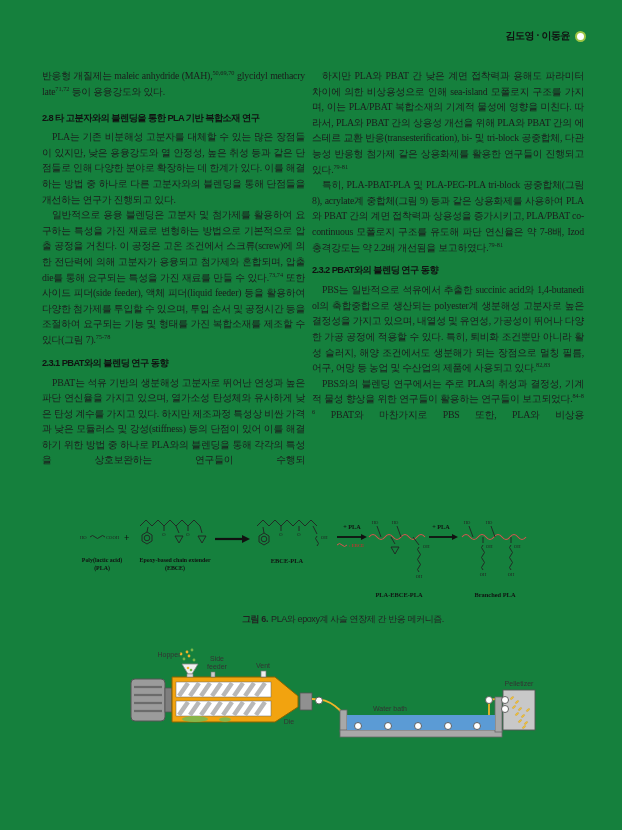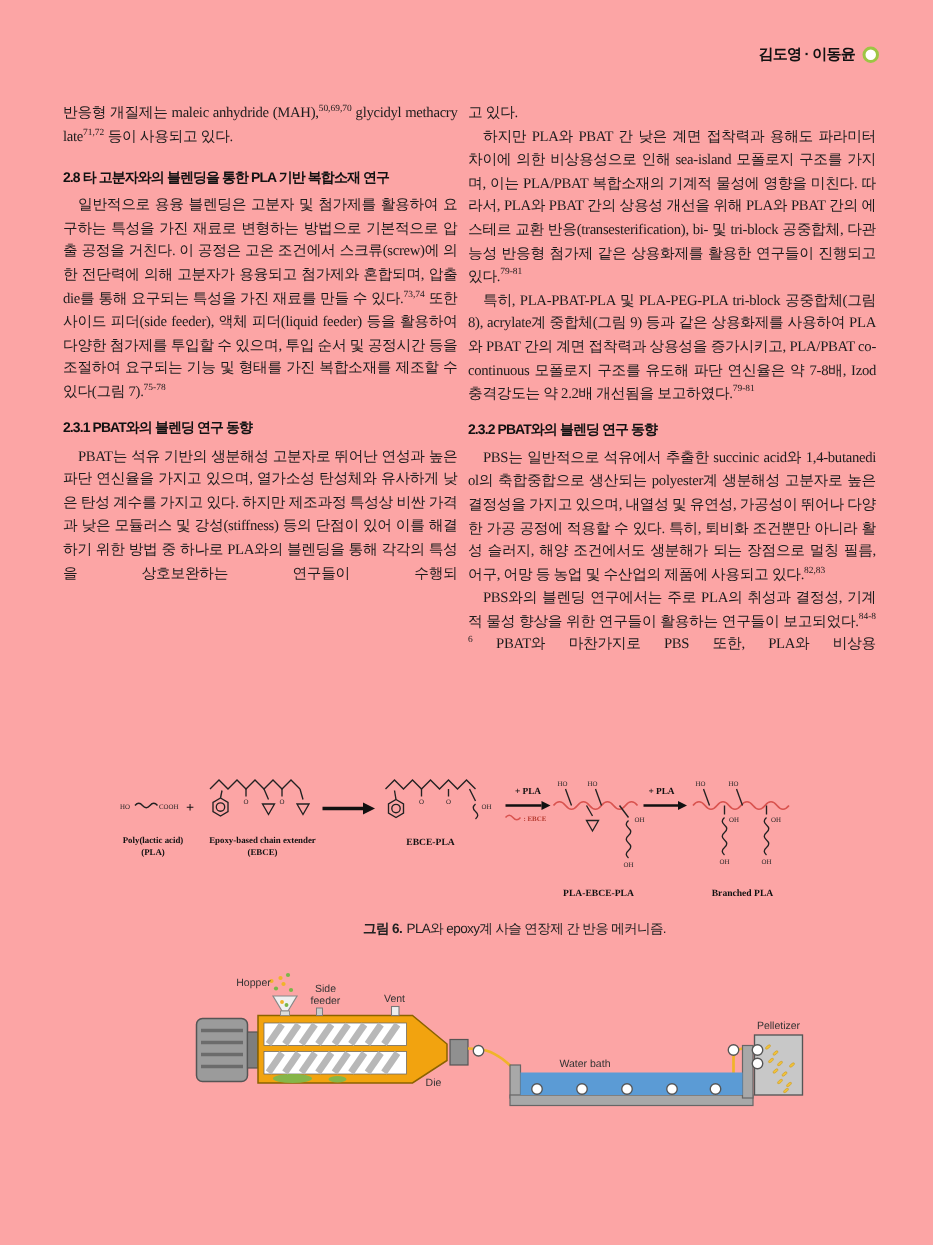--- a/index.html
+++ b/index.html
@@ -1,16 +1,16 @@
 <!DOCTYPE html>
 <html><head>
 <meta charset="utf-8">
 <style>
   html,body { margin:0; padding:0; background:#e8e8e8; }
-  .page { position:relative; width:622px; height:830px; background:#fca5a5; overflow:hidden;
+  .page { position:relative; width:622px; height:830px; background:#15803d; overflow:hidden;
           font-family:"Liberation Serif", serif; color:#1c1c1c; margin:0 auto; }
 
   
   .authors { position:absolute; top:29px; right:36px; display:flex; align-items:center; gap:5px;
              font-family:"Liberation Sans",sans-serif; font-size:10px; font-weight:bold; letter-spacing:-0.5px; color:#111; }
   .ring { width:7px; height:7px; border:2.6px solid #9DC544; border-radius:50%; background:#fff; }
 
   
   .col { position:absolute; top:68px; font-size:9.8px; line-height:15.6px; text-align:justify;
          letter-spacing:-0.2px; word-break:break-all; }
@@ -49,29 +49,29 @@
 <body>
 
 <div class="page">
 
   <div class="authors">
     <span>김도영 · 이동윤</span>
     <span class="ring"></span>
   </div>
 
   <div class="col col-left">
-    <p><span>반응형 개질제는 maleic anhydride (MAH),</span><sup class="ref">50,69,70</sup><span> glycidyl methacrylate</span><sup class="ref">71,72</sup><span> 등이 사용되고 있다.</span></p>
+    <p><span>반응형 개질제는 maleic anhydride (MAH),</span><sup class="ref">50,69,70</sup><span> glycidyl methacrylate</span><sup class="ref">71,72</sup><span> 등이 용융강도와 있다.</span></p>
     <h3 class="h-23">2.8 타 고분자와의 블렌딩을 통한 PLA 기반 복합소재 연구</h3>
+    <p class="indent">PLA는 기존 비분해성 고분자를 대체할 수 있는 많은 장점들이 있지만, 낮은 용융강도와 열 안정성, 높은 취성 등과 같은 단점들로 인해 다양한 분야로 확장하는 데 한계가 있다. 이를 해결하는 방법 중 하나로 다른 고분자와의 블렌딩을 통해 단점들을 개선하는 연구가 진행되고 있다.</p>
     <p class="indent"><span>일반적으로 용융 블렌딩은 고분자 및 첨가제를 활용하여 요구하는 특성을 가진 재료로 변형하는 방법으로 기본적으로 압출 공정을 거친다. 이 공정은 고온 조건에서 스크류(screw)에 의한 전단력에 의해 고분자가 용융되고 첨가제와 혼합되며, 압출 die를 통해 요구되는 특성을 가진 재료를 만들 수 있다.</span><sup class="ref">73,74</sup><span> 또한 사이드 피더(side feeder), 액체 피더(liquid feeder) 등을 활용하여 다양한 첨가제를 투입할 수 있으며, 투입 순서 및 공정시간 등을 조절하여 요구되는 기능 및 형태를 가진 복합소재를 제조할 수 있다(그림 7).</span><sup class="ref">75-78</sup></p>
     <h3 class="h-sub">2.3.1 PBAT와의 블렌딩 연구 동향</h3>
     <p class="indent jlast">PBAT는 석유 기반의 생분해성 고분자로 뛰어난 연성과 높은 파단 연신율을 가지고 있으며, 열가소성 탄성체와 유사하게 낮은 탄성 계수를 가지고 있다. 하지만 제조과정 특성상 비싼 가격과 낮은 모듈러스 및 강성(stiffness) 등의 단점이 있어 이를 해결하기 위한 방법 중 하나로 PLA와의 블렌딩을 통해 각각의 특성을 상호보완하는 연구들이 수행되</p>
   </div>
 
   <div class="col col-right">
-    <p>고 있다.</p>
     <p class="indent"><span>하지만 PLA와 PBAT 간 낮은 계면 접착력과 용해도 파라미터 차이에 의한 비상용성으로 인해 sea-island 모폴로지 구조를 가지며, 이는 PLA/PBAT 복합소재의 기계적 물성에 영향을 미친다. 따라서, PLA와 PBAT 간의 상용성 개선을 위해 PLA와 PBAT 간의 에스테르 교환 반응(transesterification), bi- 및 tri-block 공중합체, 다관능성 반응형 첨가제 같은 상용화제를 활용한 연구들이 진행되고 있다.</span><sup class="ref">79-81</sup></p>
     <p class="indent"><span>특히, PLA-PBAT-PLA 및 PLA-PEG-PLA tri-block 공중합체(그림 8), acrylate계 중합체(그림 9) 등과 같은 상용화제를 사용하여 PLA와 PBAT 간의 계면 접착력과 상용성을 증가시키고, PLA/PBAT co-continuous 모폴로지 구조를 유도해 파단 연신율은 약 7-8배, Izod 충격강도는 약 2.2배 개선됨을 보고하였다.</span><sup class="ref">79-81</sup></p>
     <h3 class="h-sub">2.3.2 PBAT와의 블렌딩 연구 동향</h3>
     <p class="indent"><span>PBS는 일반적으로 석유에서 추출한 succinic acid와 1,4-butanediol의 축합중합으로 생산되는 polyester계 생분해성 고분자로 높은 결정성을 가지고 있으며, 내열성 및 유연성, 가공성이 뛰어나 다양한 가공 공정에 적용할 수 있다. 특히, 퇴비화 조건뿐만 아니라 활성 슬러지, 해양 조건에서도 생분해가 되는 장점으로 멀칭 필름, 어구, 어망 등 농업 및 수산업의 제품에 사용되고 있다.</span><sup class="ref">82,83</sup></p>
     <p class="indent jlast"><span>PBS와의 블렌딩 연구에서는 주로 PLA의 취성과 결정성, 기계적 물성 향상을 위한 연구들이 활용하는 연구들이 보고되었다.</span><sup class="ref">84-86</sup><span> PBAT와 마찬가지로 PBS 또한, PLA와 비상용</span></p>
   </div>
 
   <div class="figure" style="left:75px; top:512px; width:480px; height:98px;">
     <svg width="480" height="98" viewBox="0 0 480 98">
 

